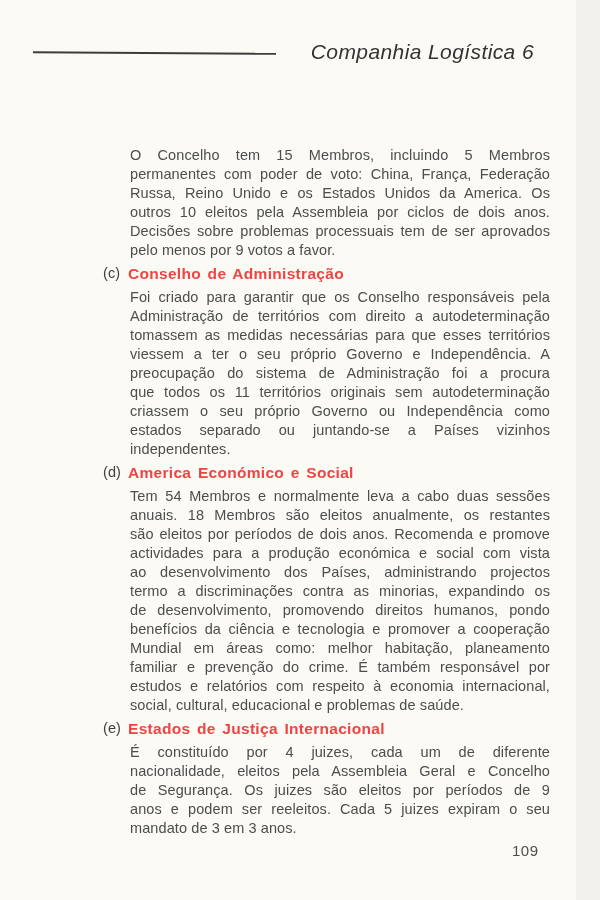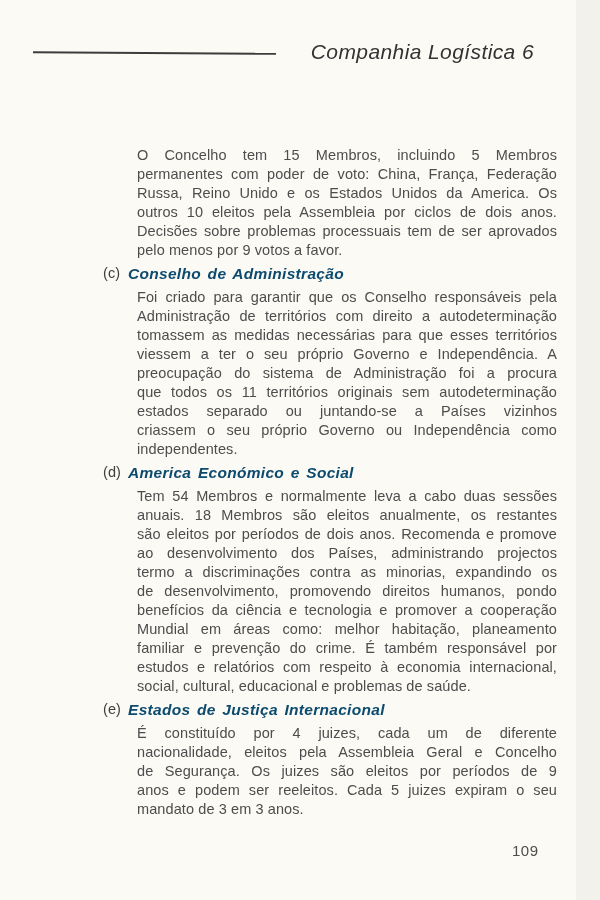--- a/index.html
+++ b/index.html
@@ -34,21 +34,21 @@
   
   .content {
     position: absolute;
     left: 103px; top: 146px;
     width: 445px;
     color: #4d4d4d;
     font-size: 14.5px;
     line-height: 19px;
     letter-spacing: 0.1px;
   }
-  .para { margin-left: 34px; width: 420px; }
+  .para { margin-left: 27px; width: 420px; }
   .tline {
     white-space: nowrap;
     text-align: justify;
     text-align-last: justify;
     height: 19px;
     overflow: visible;
   }
   .tline-end { text-align-last: left; }
   .section-heading-row {
     display: flex;
@@ -57,25 +57,24 @@
   }
   .sec-label {
     width: 25px;
     flex: 0 0 25px;
     color: #3e3e3e;
     font-size: 14.5px;
   }
   .sec-heading {
     flex: 1;
     font-weight: bold;
-    font-style: italic;
     font-size: 15.5px;
     letter-spacing: 0.3px;
     word-spacing: 2px;
-    color: #0c4a6e;
+    color: #ef4444;
     white-space: nowrap;
   }
   .page-number {
     position: absolute;
     left: 512px; top: 842px;
     font-size: 15px;
     letter-spacing: 0.5px;
     color: #4d4d4d;
   }
 </style>
@@ -103,35 +102,36 @@
         <span class="sec-label">(c)</span>
         <span class="sec-heading">Conselho de Administração</span>
       </div>
       <div class="para">
           <div class="tline">Foi criado para garantir que os Conselho responsáveis pela</div>
           <div class="tline">Administração de territórios com direito a autodeterminação</div>
           <div class="tline">tomassem as medidas necessárias para que esses territórios</div>
           <div class="tline">viessem a ter o seu próprio Governo e Independência. A</div>
           <div class="tline">preocupação do sistema de Administração foi a procura</div>
           <div class="tline">que todos os 11 territórios originais sem autodeterminação</div>
+          <div class="tline">criassem o seu próprio Governo ou Independência como</div>
           <div class="tline">estados separado ou juntando-se a Países vizinhos</div>
-          <div class="tline">criassem o seu próprio Governo ou Independência como</div>
           <div class="tline tline-end">independentes.</div>
         </div>
     </div>
 
     <div class="section">
       <div class="section-heading-row">
         <span class="sec-label">(d)</span>
         <span class="sec-heading">America Económico e Social</span>
       </div>
       <div class="para">
           <div class="tline">Tem 54 Membros e normalmente leva a cabo duas sessões</div>
           <div class="tline">anuais. 18 Membros são eleitos anualmente, os restantes</div>
           <div class="tline">são eleitos por períodos de dois anos. Recomenda e promove</div>
+          <div class="tline">actividades para a produção económica e social com vista</div>
           <div class="tline">ao desenvolvimento dos Países, administrando projectos</div>
           <div class="tline">termo a discriminações contra as minorias, expandindo os</div>
           <div class="tline">de desenvolvimento, promovendo direitos humanos, pondo</div>
           <div class="tline">benefícios da ciência e tecnologia e promover a cooperação</div>
           <div class="tline">Mundial em áreas como: melhor habitação, planeamento</div>
           <div class="tline">familiar e prevenção do crime. É também responsável por</div>
           <div class="tline">estudos e relatórios com respeito à economia internacional,</div>
           <div class="tline tline-end">social, cultural, educacional e problemas de saúde.</div>
         </div>
     </div>

